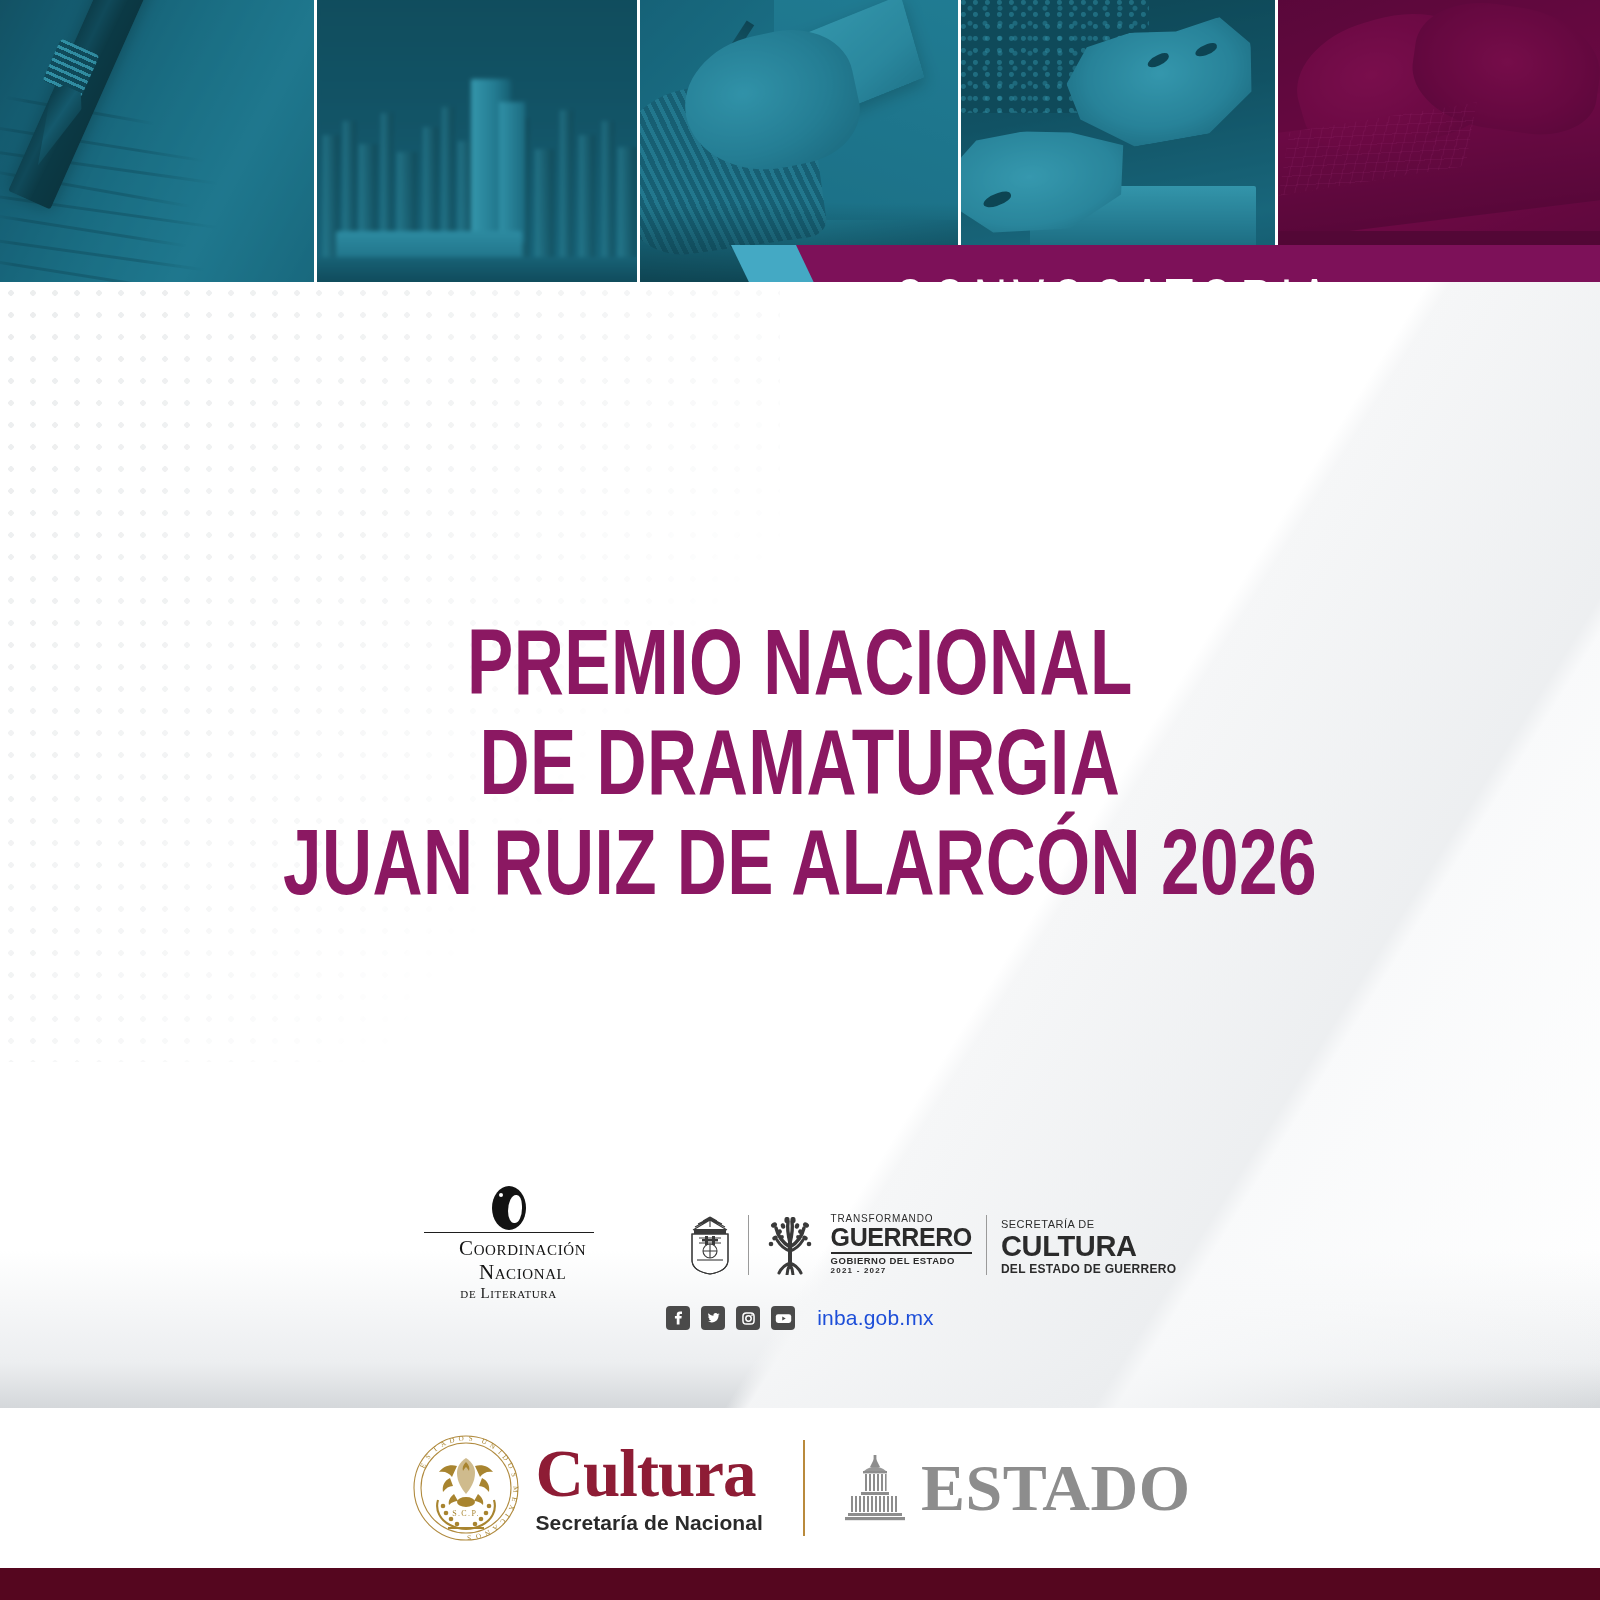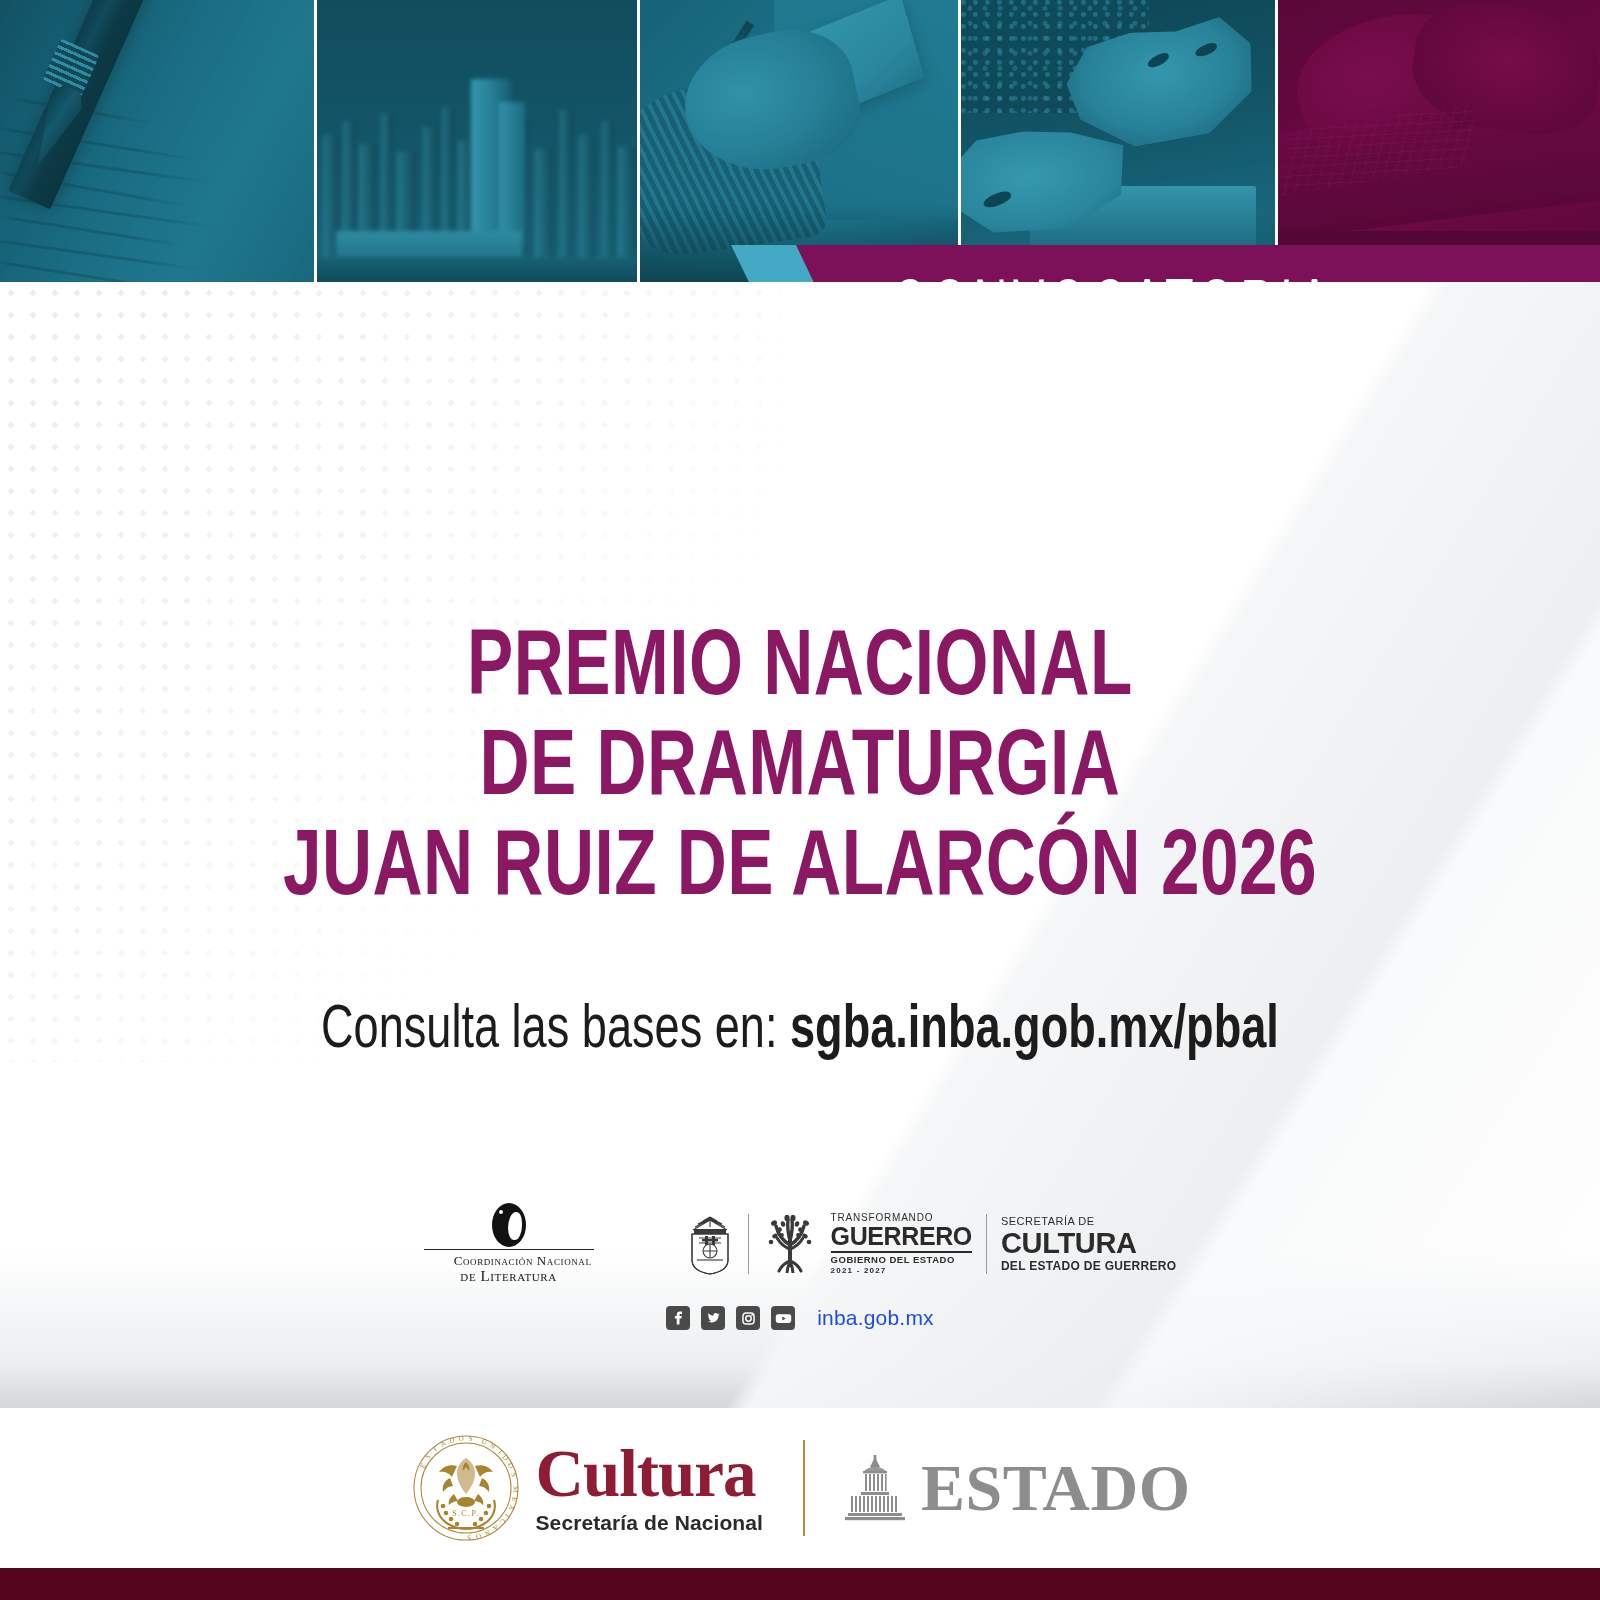--- a/index.html
+++ b/index.html
@@ -298,25 +298,25 @@
   .cnl .face::after {
     content:""; position:absolute; left:7px; top:7px; width:4px; height:4px;
     background:#ffffff; border-radius:50%;
   }
   .cnl .rule { height:1px; background:#1e1e1e; margin:1px 0 3px; }
   .cnl .l1, .cnl .l2 {
     font-family:"Liberation Serif", serif;
     font-variant:small-caps; letter-spacing:.6px; color:#141414;
     line-height:1.16;
   }
-  .cnl .l1 { font-size:13px;margin-left:28px; }
+  .cnl .l1 { font-size:21px;margin-left:28px; }
   .cnl .l2 { font-size:15px; }
 
   
-  .gro { display:flex; align-items:center; gap:14px; }
+  .gro { display:flex; align-items:flex-end; gap:14px; }
   .gro .vsep { width:1px; height:60px; background:#9a9a9a; }
 
   .shield { width:48px; height:62px; position:relative; }
 
   .tree { width:54px; height:58px; }
 
   .gtxt { color:#2b2b2b; line-height:1; }
   .gtxt .t1 { font-size:10px; letter-spacing:.8px; font-weight:400; }
   .gtxt .t2 { font-size:25px; font-weight:700; letter-spacing:-.4px; margin-top:1px; }
   .gtxt .grule { height:2px; background:#2b2b2b; margin:2px 0 2px; }
@@ -482,26 +482,20 @@
   <div class="main">
     <div class="main-sheen"></div>
     <div class="dotgrid"></div>
 
     <div class="headline">
       <span>PREMIO NACIONAL</span>
       <span>DE DRAMATURGIA</span>
       <span>JUAN RUIZ DE ALARCÓN 2026</span>
     </div>
 
-    <div class="bases">
-      <span class="inner">
-        <span class="lead">Consulta las bases en:</span>
-        <span class="url">sgba.inba.gob.mx/pbal</span>
-      </span>
-    </div>
 
     <div class="logos">
 
       <div class="cnl">
         <div class="face"></div>
         <div class="rule"></div>
         <div class="l1">Coordinación Nacional</div>
         <div class="l2">de Literatura</div>
       </div>
 

